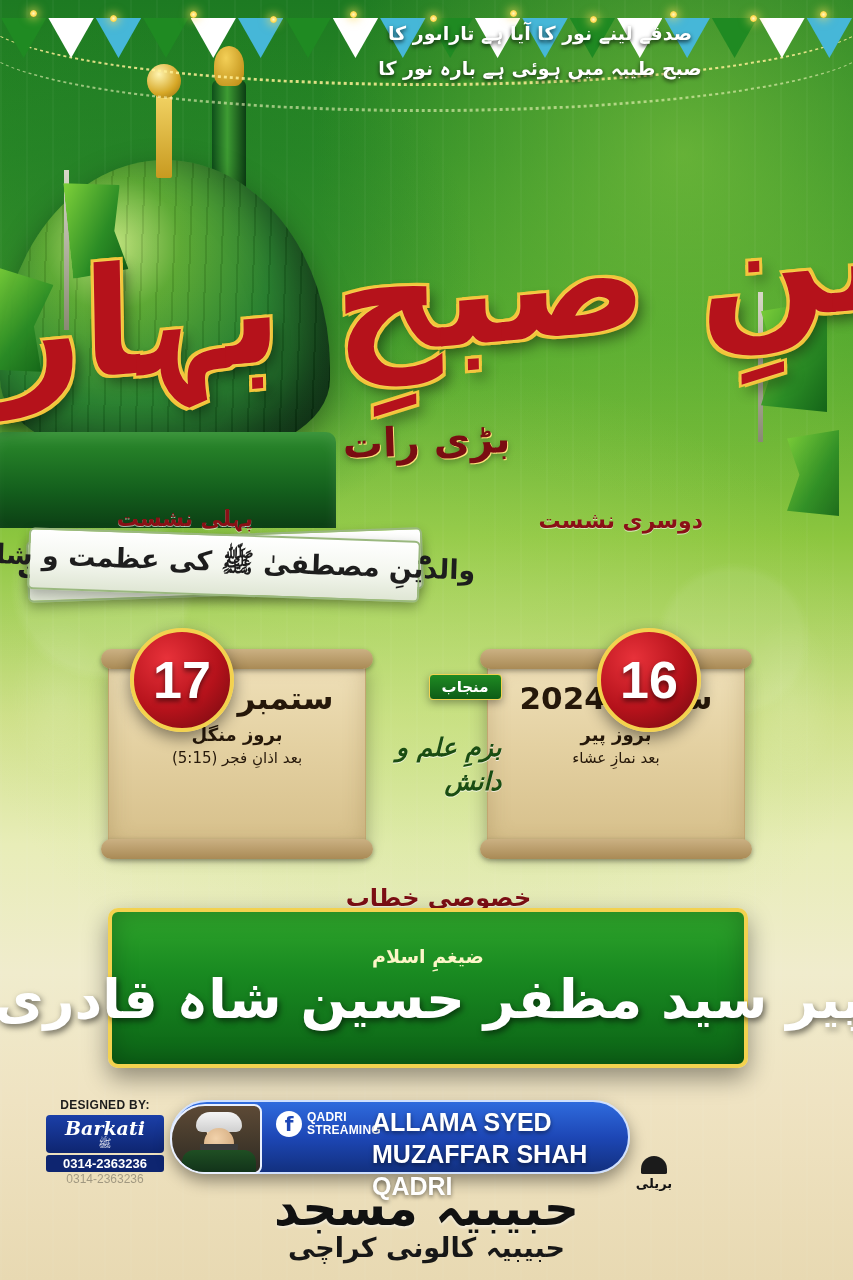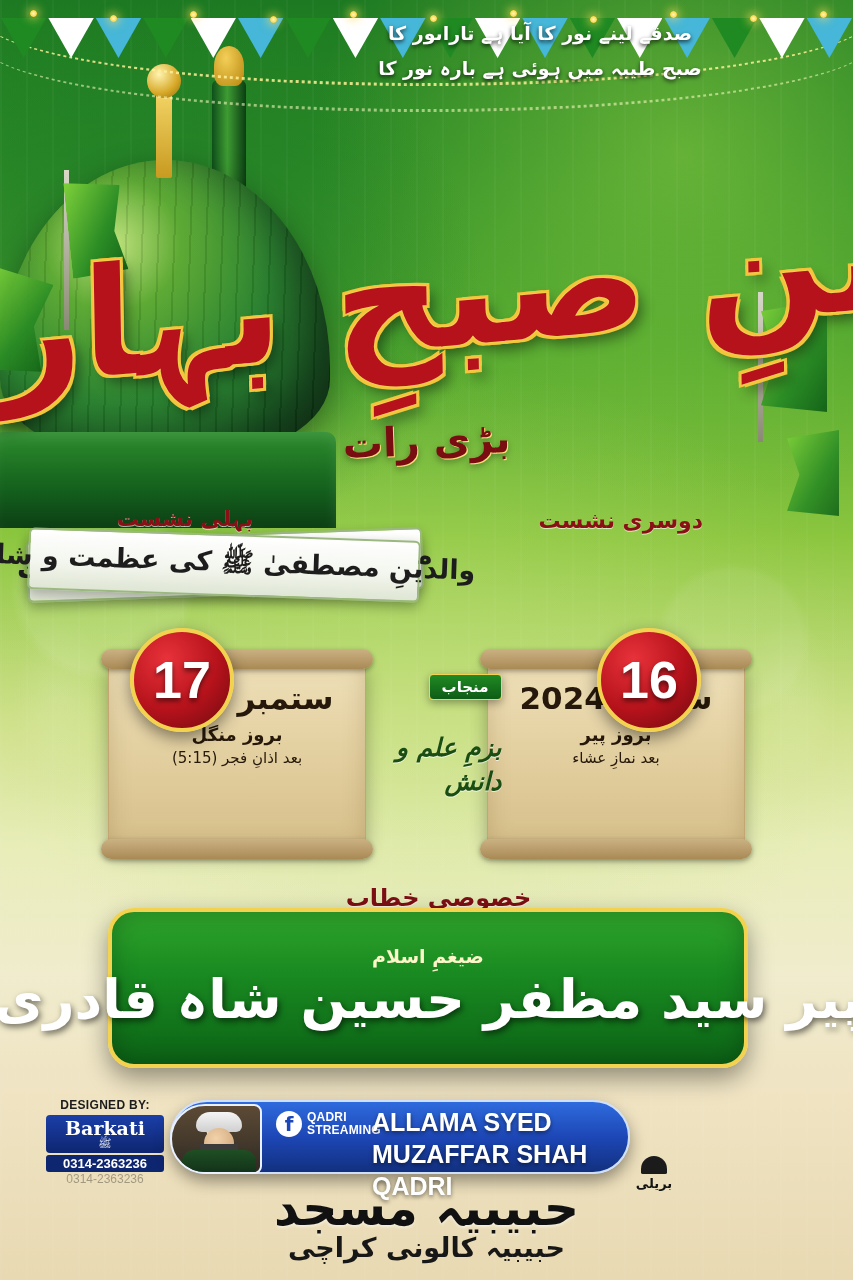--- a/index.html
+++ b/index.html
@@ -260,21 +260,21 @@
     text-align: center; direction: rtl;
     font-family: "DejaVu Sans", sans-serif;
     font-size: 24px; font-weight: 700; color: #7d0f14;
     text-shadow: 0 1px 0 rgba(255,255,255,.6);
     margin-left: 24px;
   }
   .speaker-panel {
     position: absolute; left: 108px; top: 908px; width: 640px; height: 160px;
     background: linear-gradient(180deg,#2fa52b 0%,#198a21 40%,#0c6316 100%);
     border: 4px solid #f3d24f;
-    border-radius: 26px;
+    border-radius: 10px;
     box-shadow: 0 10px 24px rgba(0,0,0,.4), inset 0 0 26px rgba(0,0,0,.25);
     display: flex; flex-direction: column; align-items: center; justify-content: center;
     direction: rtl;
   }
   .speaker-panel .small-line {
     font-family: "DejaVu Sans", sans-serif;
     font-size: 19px; font-weight: 700; color: #fdf6c8;
     margin-bottom: 2px;
   }
   .speaker-panel .name {
@@ -293,21 +293,21 @@
     font-family: "Liberation Sans", sans-serif;
     font-size: 12px; font-weight: 700; color: #1c1c1c; letter-spacing: .3px;
   }
   .designer .logo-box {
     margin-top: 3px;
     background: linear-gradient(180deg,#1b3fa8,#0e2570);
     border-radius: 4px; padding: 4px 2px 3px;
     color: #fff;
   }
   .designer .logo-name {
-    font-family: "DejaVu Serif", serif; 
+    font-family: "DejaVu Serif", serif; font-style: italic;
     font-size: 19px; font-weight: 700; line-height: 1;
   }
   .designer .logo-sub {
     font-family: "DejaVu Sans", sans-serif; font-size: 11px; line-height: 1.1;
   }
   .designer .phone {
     margin-top: 2px; background: #0e2570; color: #fff;
     font-family: "Liberation Sans", sans-serif; font-size: 13px; font-weight: 700;
     border-radius: 3px; padding: 1px 0;
   }

